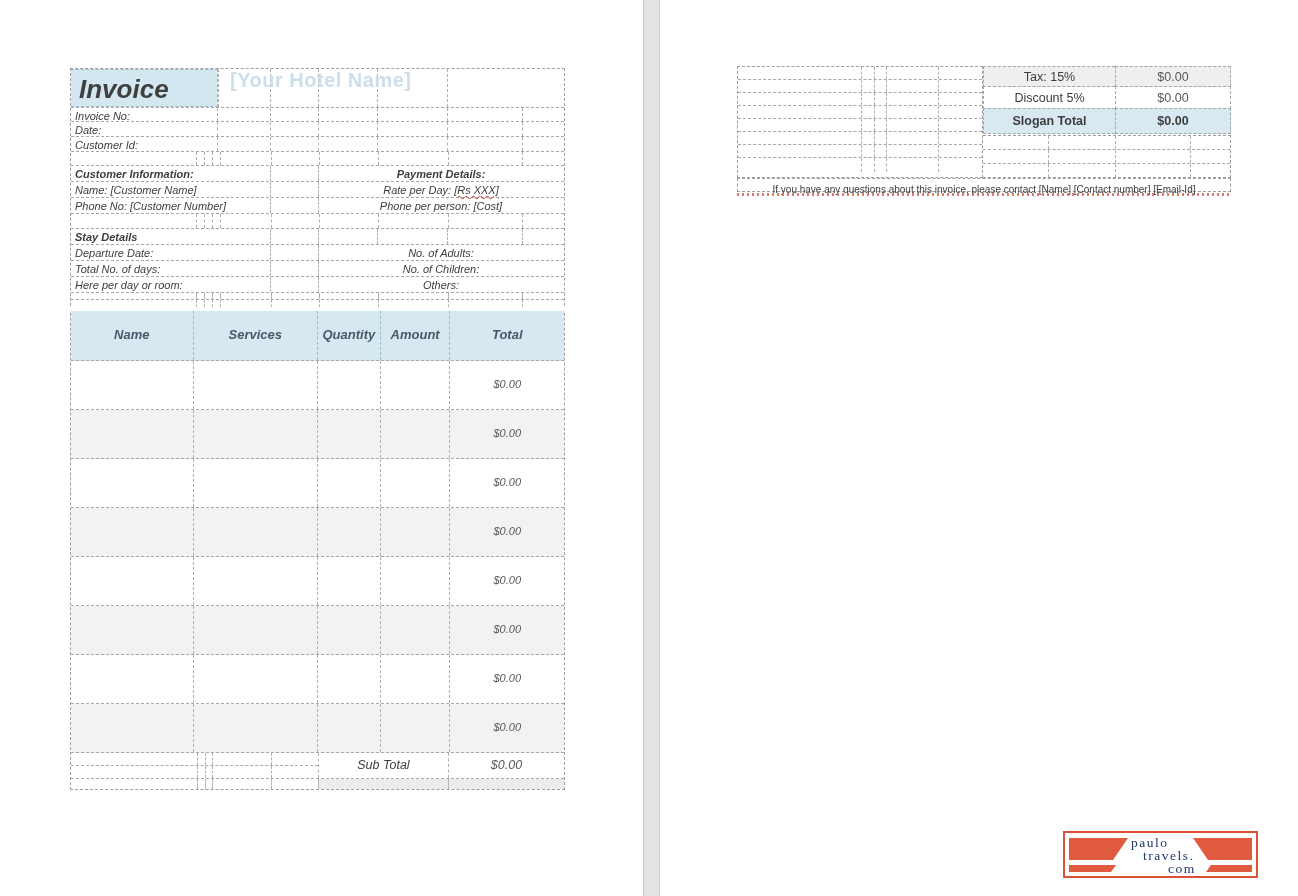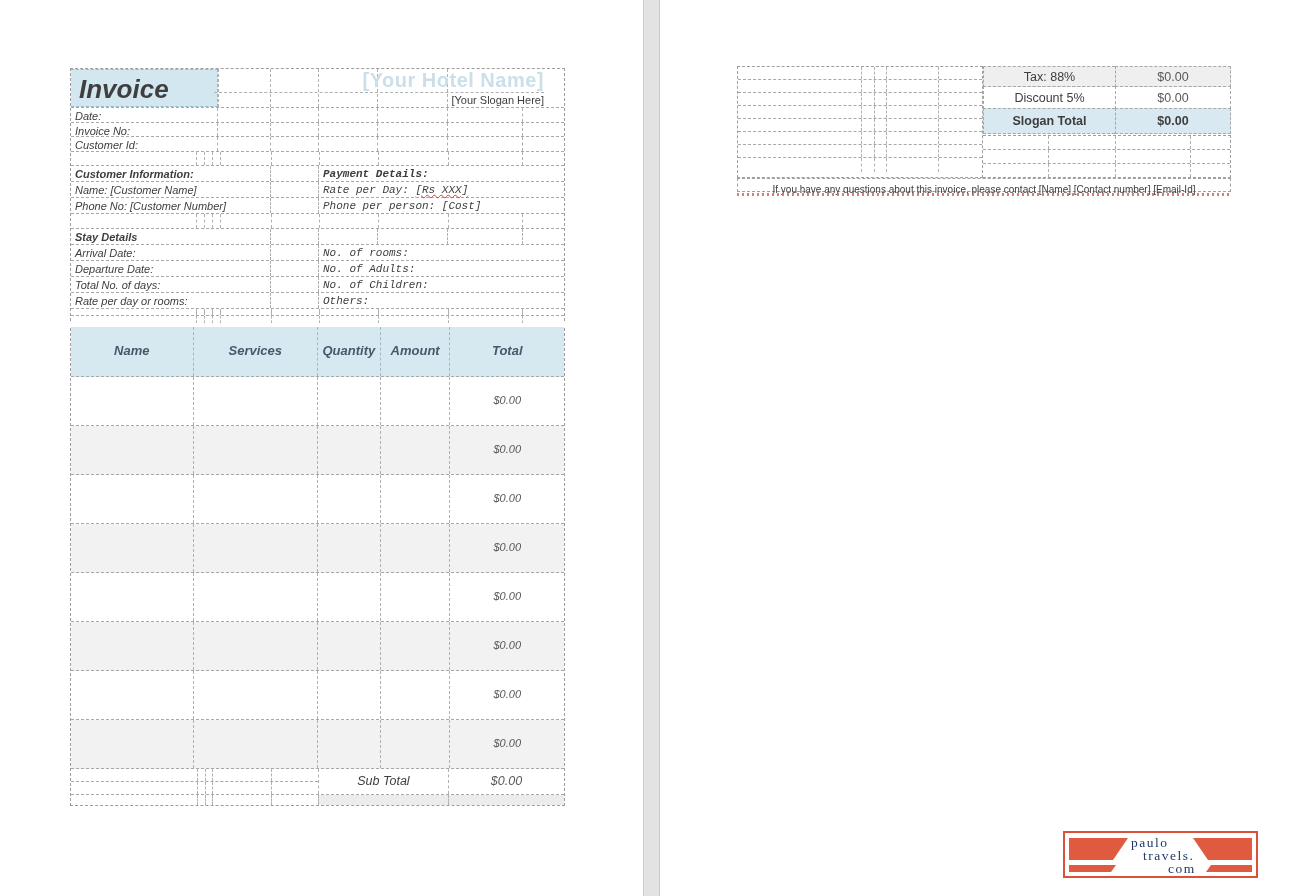--- a/index.html
+++ b/index.html
@@ -9,27 +9,27 @@
   #divider{position:absolute;left:643px;top:0;width:17px;height:896px;background:#e3e3e3;
            border-left:1px solid #cccccc;border-right:1px solid #cccccc;box-sizing:border-box;}
 
   
   .pg{position:absolute;box-sizing:border-box;border:1px dashed #9e9e9e;background:#fff;}
   .frow{display:flex;border-bottom:1px dashed #a8a8a8;box-sizing:border-box;align-items:stretch;position:relative;}
   .frow:last-child{border-bottom:none;}
   .c{display:block;box-sizing:border-box;border-left:1px dashed #b0b0b0;font-size:11px;
      line-height:14px;padding:1px 3px 0 4px;white-space:nowrap;overflow:visible;}
   .c:first-child{border-left:none;}
-  .c.right{text-align:left;padding-right:5px;font-family:Liberation Mono, monospace;}
+  .c.right{text-align:center;padding-right:5px;}
   .bold{font-weight:bold;}
 
   
   .title-cell{width:148px;background:#d3e7f0;font-size:26px;font-weight:bold;color:#3f3f3f;
               line-height:38px;padding:0 0 0 8px;border:1px dashed #9fb9c6;}
-  .hotel-block{position:absolute;right:20px;top:0;width:330px;text-align:right;}
+  .hotel-block{position:absolute;right:4px;top:0;width:330px;}
   .hotel-name{font-size:20px;font-weight:bold;color:#cbdfeb;line-height:23px;letter-spacing:.5px;}
   .slogan{font-size:11px;color:#3d3d3d;line-height:14px;border-top:1px dashed #b0b0b0;}
 
   
   .tbl-head{background:#d6e8f0;}
   .tbl-head .c{font-size:13px;font-weight:bold;color:#47596a;text-align:center;
                line-height:48px;padding:0;border-left:1px dashed #9fb9c6;}
   .tbl-head .c:first-child{border-left:none;}
   .trow .c{text-align:center;color:#595959;line-height:47px;padding:0;}
   .trow.alt{background:#f2f2f2;}
@@ -67,35 +67,34 @@
 
     <div class="frow" style="height:39px;">
       <i class="c title-cell">Invoice</i>
       <i class="c" style="width:52px"></i>
         <i class="c" style="width:48px"></i>
       <i class="c" style="width:59px"></i>
         <i class="c" style="width:71px"></i>
       <i class="c" style="width:117px"></i>
       <div class="hotel-block">
         <div class="hotel-name">[Your Hotel Name]</div>
-        <div class="slogan">[Your Slogan Here]</div>
-      </div>
-    </div>
-
+      </div>
+    </div>
+
+    <div class="frow" style="height:14px;">
+      <i class="c" style="width:147px">Invoice No:</i>
+      <i class="c" style="width:53px"></i>
+        <i class="c" style="width:48px"></i>
+        <i class="c" style="width:59px"></i>
+      <i class="c" style="width:71px"></i>
+        <i class="c" style="width:75px"></i>
+        <i class="c" style="width:42px"></i>
+    </div>
     <div class="frow" style="height:15px;">
       <i class="c" style="width:147px">Date:</i>
-      <i class="c" style="width:53px"></i>
-        <i class="c" style="width:48px"></i>
-        <i class="c" style="width:59px"></i>
-      <i class="c" style="width:71px"></i>
-        <i class="c" style="width:75px"></i>
-        <i class="c" style="width:42px"></i>
-    </div>
-    <div class="frow" style="height:14px;">
-      <i class="c" style="width:147px">Invoice No:</i>
       <i class="c" style="width:53px"></i>
         <i class="c" style="width:48px"></i>
         <i class="c" style="width:59px"></i>
       <i class="c" style="width:71px"></i>
         <i class="c" style="width:75px"></i>
         <i class="c" style="width:42px"></i>
     </div>
     <div class="frow" style="height:15px;">
       <i class="c" style="width:147px">Customer Id:</i>
       <i class="c" style="width:53px"></i>
@@ -150,36 +149,31 @@
 
     <div class="frow" style="height:16px;">
       <i class="c bold" style="width:200px">Stay Details</i>
       <i class="c" style="width:48px"></i>
         <i class="c" style="width:59px"></i>
       <i class="c" style="width:71px"></i>
         <i class="c" style="width:75px"></i>
         <i class="c" style="width:42px"></i>
     </div>
     <div class="frow" style="height:16px;">
-      <i class="c" style="width:200px">Arrival Date:</i>
-      <i class="c" style="width:48px"></i>
-      <i class="c right" style="width:247px">No. of rooms:</i>
-    </div>
-    <div class="frow" style="height:16px;">
       <i class="c" style="width:200px">Departure Date:</i>
       <i class="c" style="width:48px"></i>
       <i class="c right" style="width:247px">No. of Adults:</i>
     </div>
     <div class="frow" style="height:16px;">
       <i class="c" style="width:200px">Total No. of days:</i>
       <i class="c" style="width:48px"></i>
       <i class="c right" style="width:247px">No. of Children:</i>
     </div>
     <div class="frow" style="height:16px;">
-      <i class="c" style="width:200px">Rate per day or rooms:</i>
+      <i class="c" style="width:200px">Here per day or room:</i>
       <i class="c" style="width:48px"></i>
       <i class="c right" style="width:247px">Others:</i>
     </div>
 
     <div class="frow" style="height:7px;">
       <i class="c" style="width:126px"></i>
         <i class="c" style="width:8px"></i>
         <i class="c" style="width:7px"></i>
       <i class="c" style="width:7px"></i>
         <i class="c" style="width:52px"></i>
@@ -362,21 +356,21 @@
           <i class="c" style="width:123px"></i>
           <i class="c" style="width:13px"></i>
           <i class="c" style="width:12px"></i>
           <i class="c" style="width:52px"></i>
           <i class="c" style="width:44px"></i>
         </div>
     </div>
 
     <div style="position:absolute;left:246px;top:0;width:248px;">
       <div class="sumrow" style="height:21px;">
-        <span class="lab" style="background:#efefef;line-height:20px;">Tax: 88%</span>
+        <span class="lab" style="background:#efefef;line-height:20px;">Tax: 15%</span>
         <span class="val" style="background:#efefef;line-height:20px;color:#595959;">$0.00</span>
       </div>
       <div class="sumrow" style="height:23px;margin-top:-1px;">
         <span class="lab" style="line-height:22px;">Discount 5%</span>
         <span class="val" style="line-height:22px;color:#595959;">$0.00</span>
       </div>
       <div class="sumrow" style="height:26px;margin-top:-1px;">
         <span class="lab bold" style="background:#d9e9f1;line-height:25px;">Slogan Total</span>
         <span class="val bold" style="background:#d9e9f1;line-height:25px;color:#3d3d3d;">$0.00</span>
       </div>

